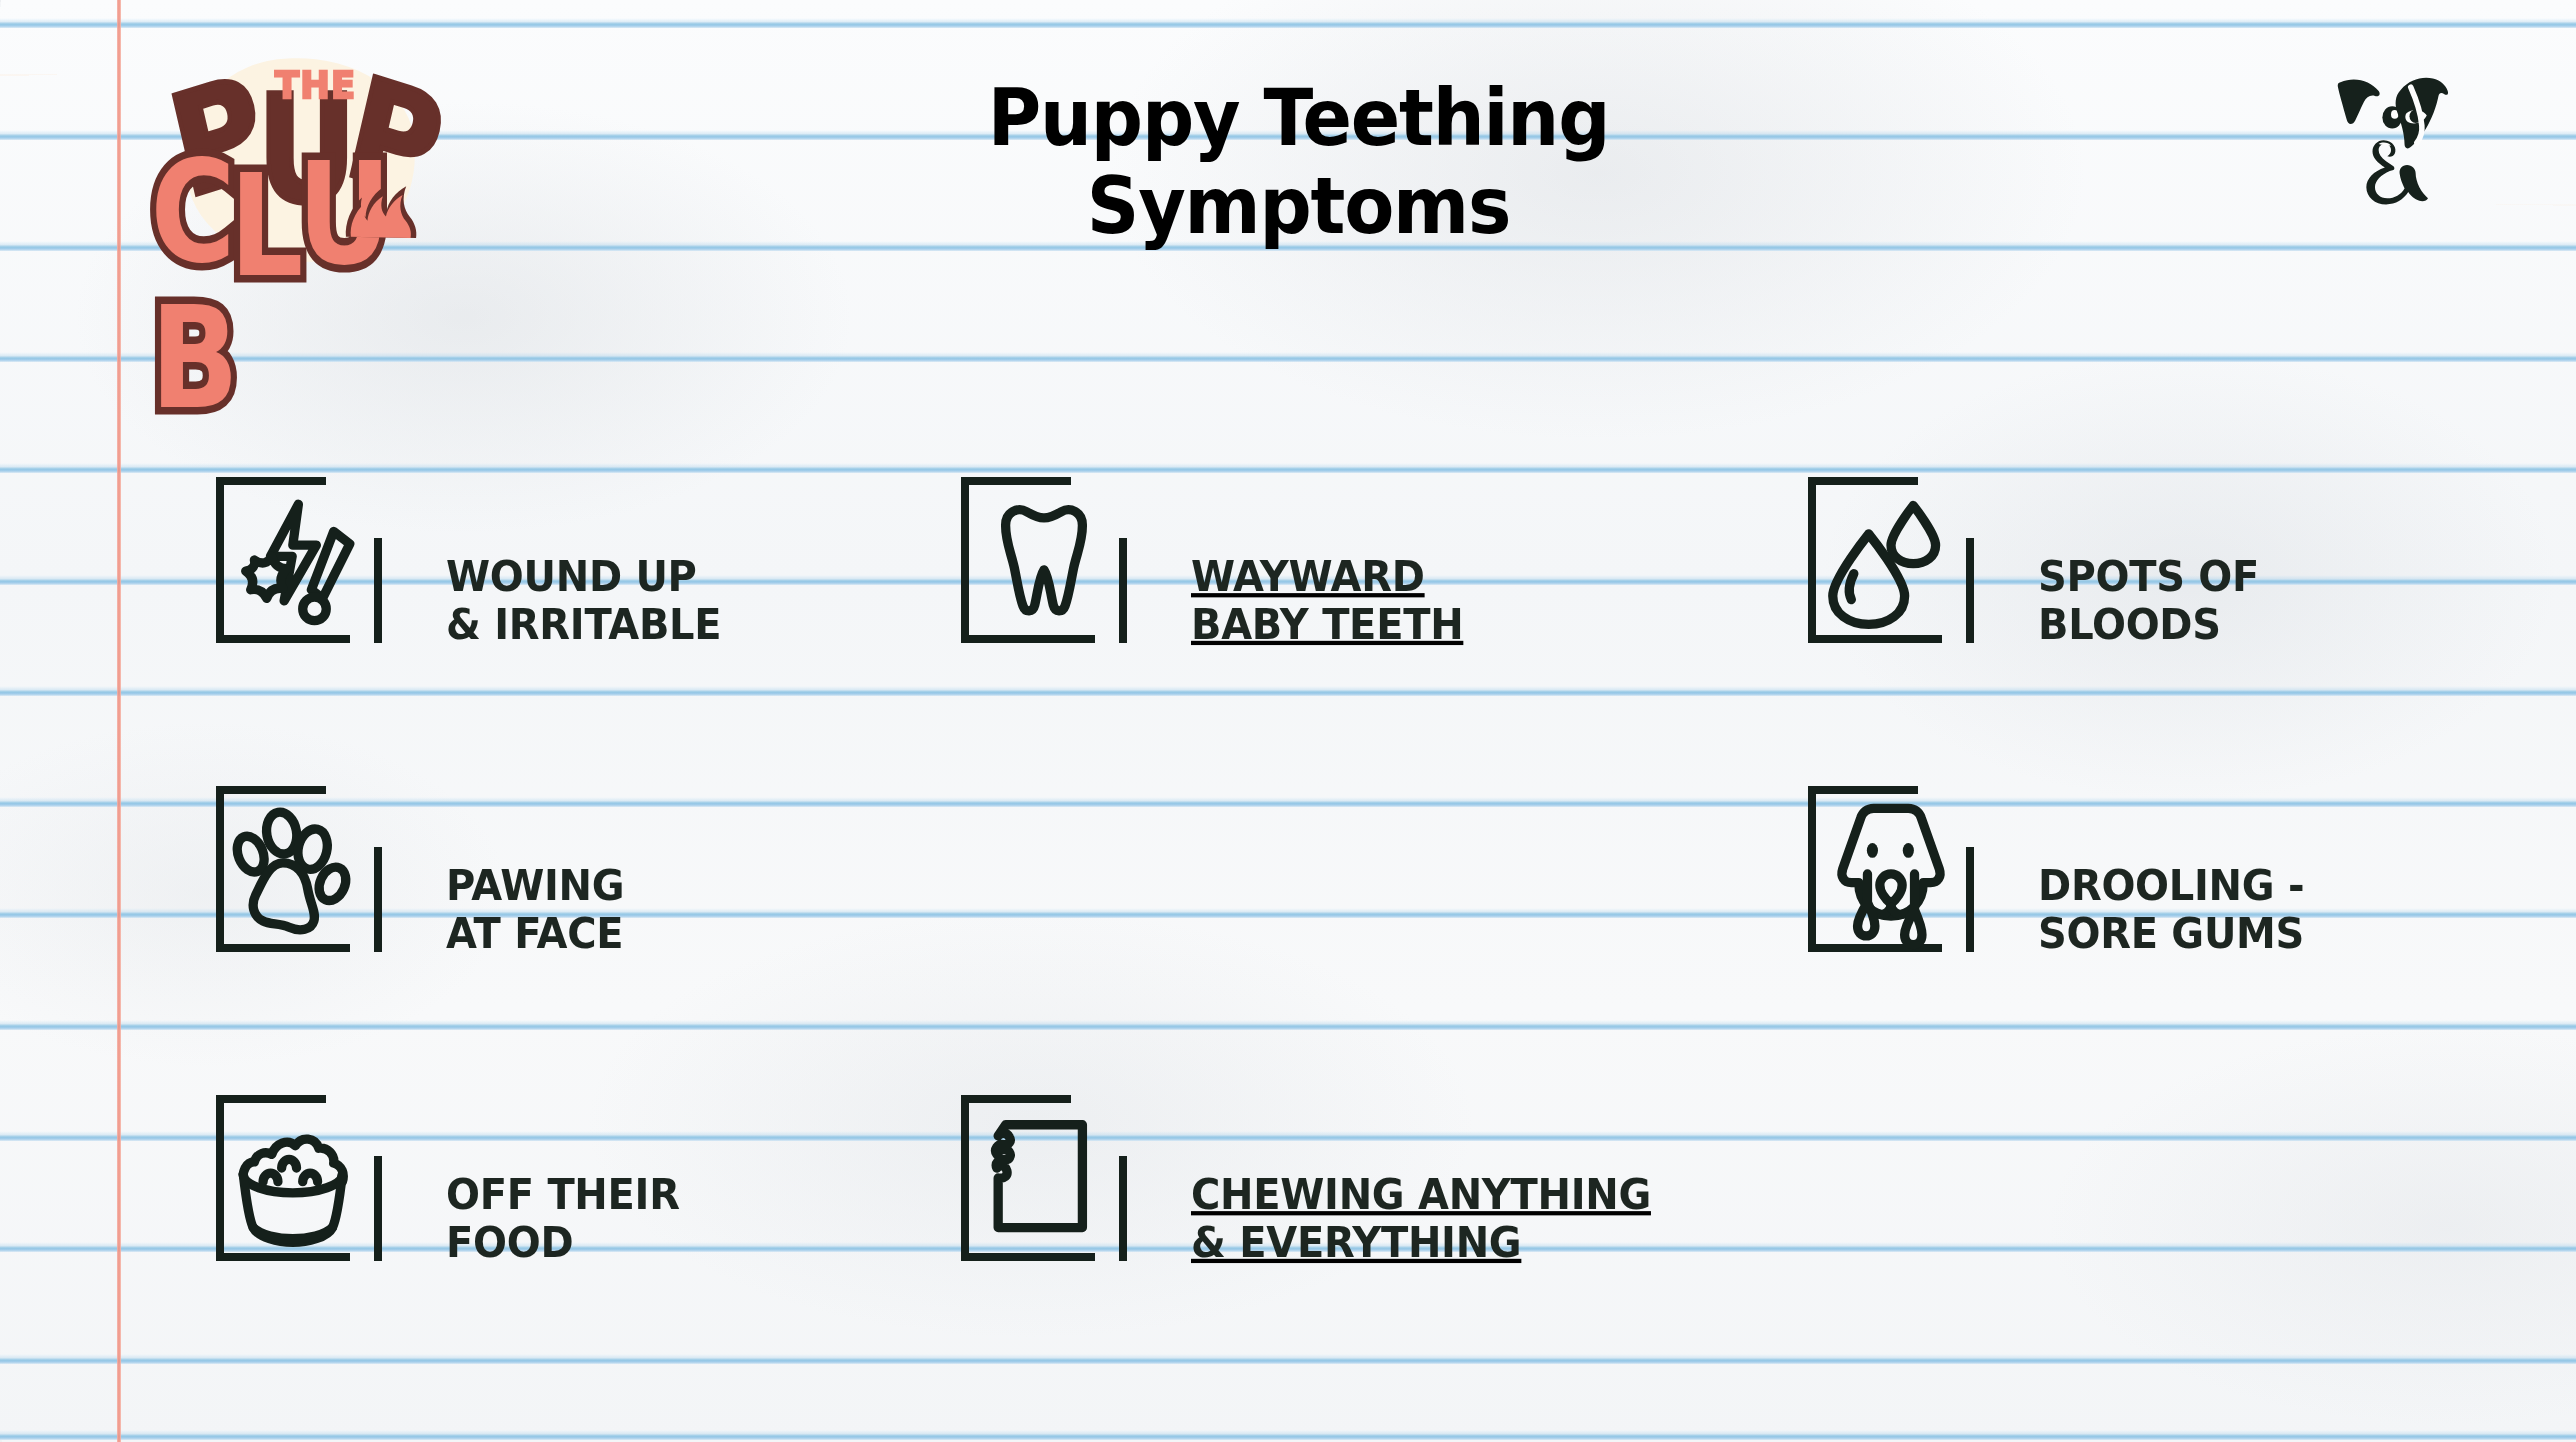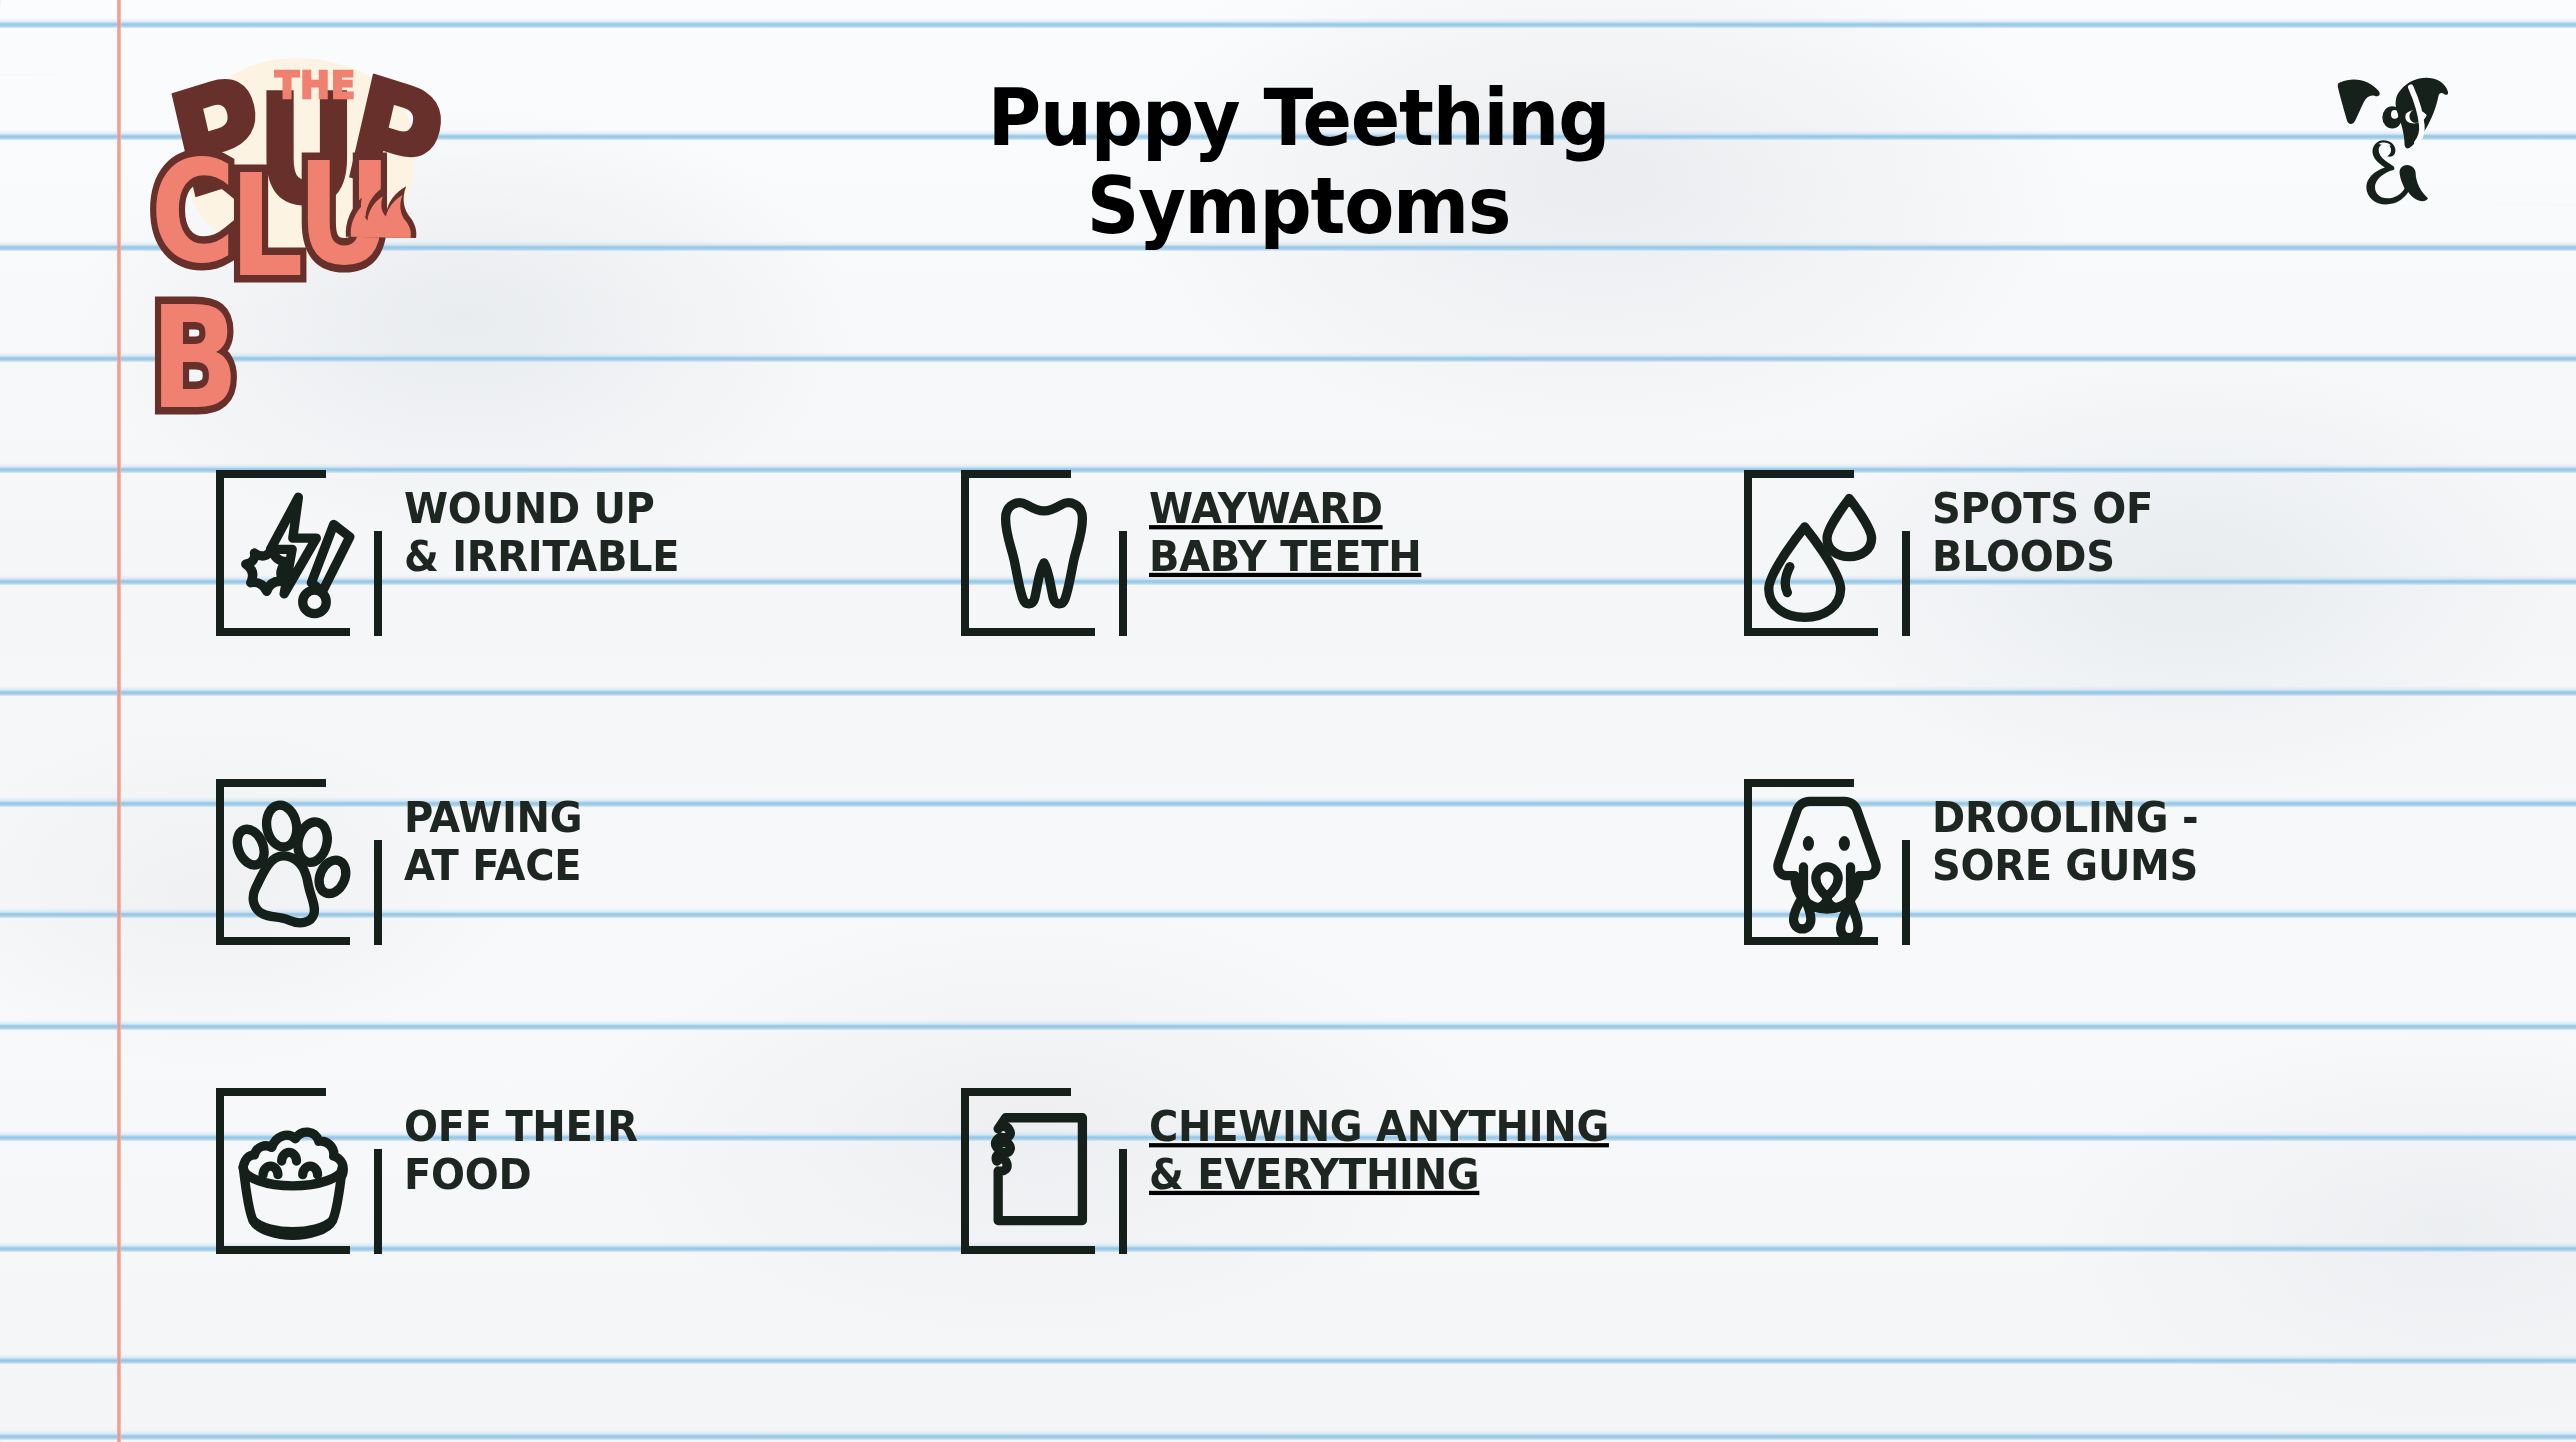--- a/index.html
+++ b/index.html
@@ -116,25 +116,25 @@
   
   #dogmark{ position:absolute; right:111px; top:65px; width:148px; height:145px; }
 
   
   #grid{
     position:absolute; left:0; top:470px; width:100%;
   }
   .row{ position:relative; height:309px; }
   .cell{
     position:absolute; top:0; height:173px;
-    display:flex; align-items:flex-start;
+    display:flex; align-items:flex-end;gap:42px;
   }
   .cell.c0{ left:216px; }
   .cell.c1{ left:961px;text-decoration:underline; }
-  .cell.c2{ left:1723px;padding-left:21px; }
+  .cell.c2{ left:1787px;padding-left:21px; }
 
   .frame{
     position:relative; width:166px; height:166px; flex:0 0 166px;
   }
   .frame .f-left  { position:absolute; left:0;  top:0;   width:8px; height:166px; background:#15201b; }
   .frame .f-top   { position:absolute; left:0;  top:0;   width:110px; height:8px; background:#15201b; }
   .frame .f-bottom{ position:absolute; left:0;  bottom:0;width:134px; height:8px; background:#15201b; }
   .frame .f-right { position:absolute; right:0; bottom:0;width:8px; height:105px; background:#15201b; }
   .frame .ico{ position:absolute; left:0; top:0; width:166px; height:166px; }
 

